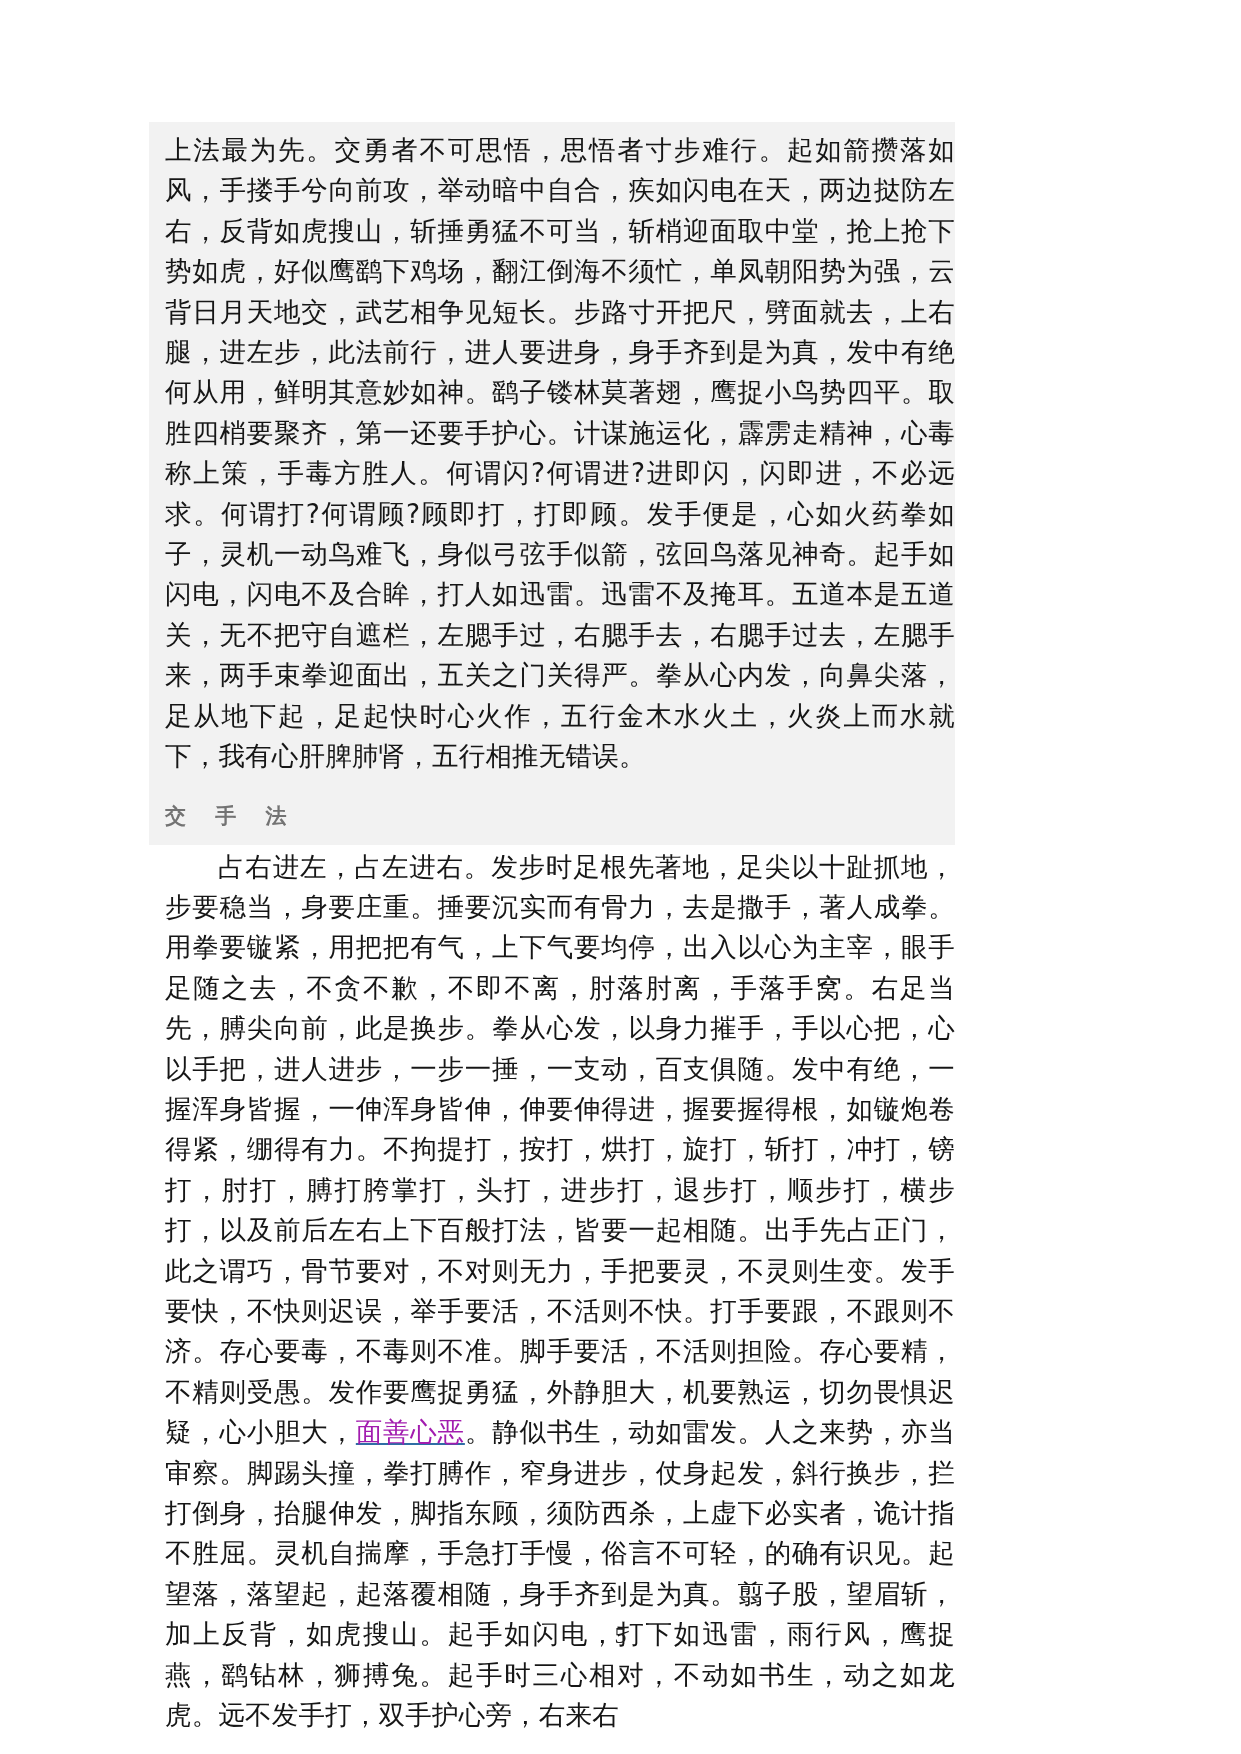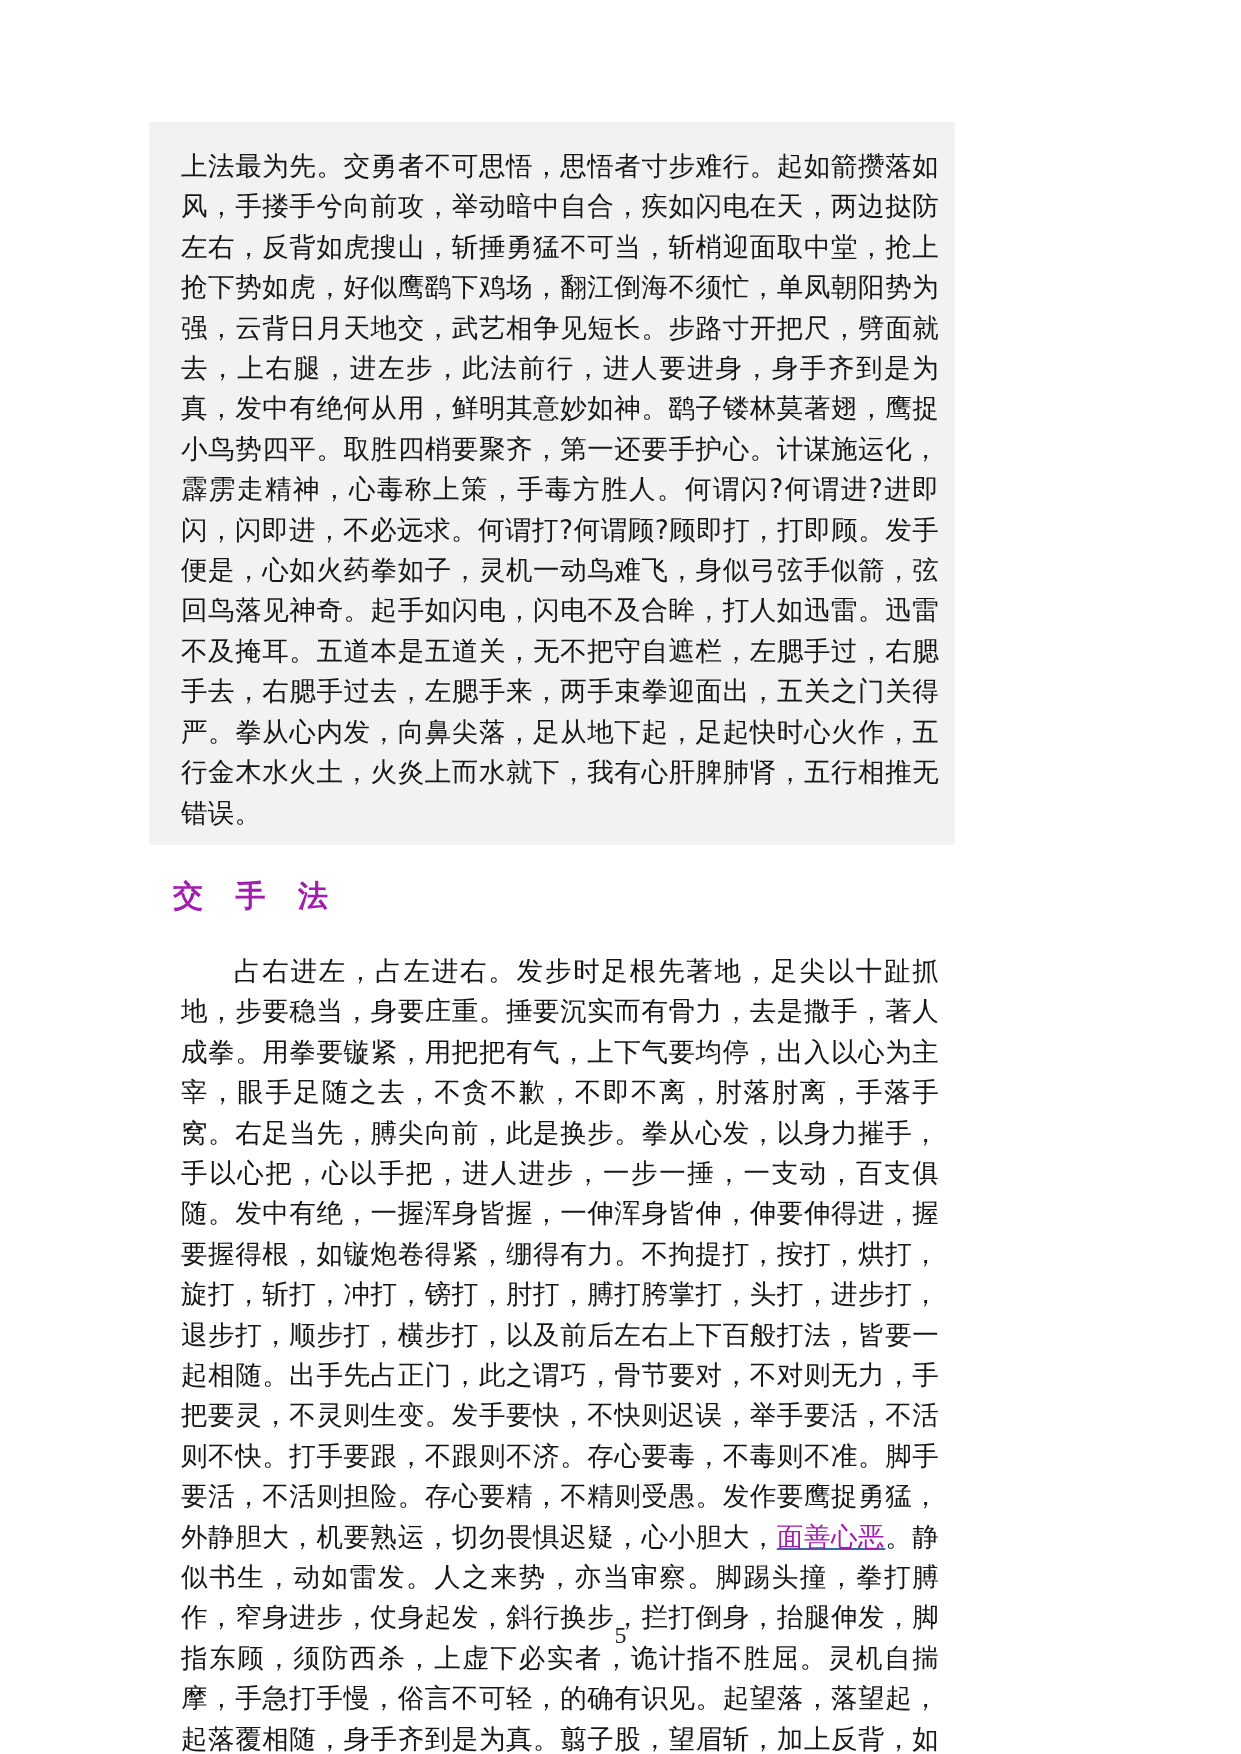--- a/index.html
+++ b/index.html
@@ -28,42 +28,42 @@
   }
 
   .content {
     position: absolute;
     left: 165px;
     top: 130px;
     width: 790px;
   }
 
   p.body {
-    margin: 16px;
+    margin: 0;
     font-size: 26.5px;
     line-height: 40.4px;
     color: #161616;
     text-align: justify;
     text-justify: inter-character;
     letter-spacing: 0.2px;
     font-weight: 400;
     text-indent: 0;
     word-break: break-all;
   }
 
   p.body.indent {
     text-indent: 2em;
   }
 
   h2.section-heading {
-    margin: 8px;
-    font-size: 30px;
+    margin: 0;
+    font-size: 21px;
     line-height: 46px;
     font-weight: 700;
-    color: #a21caf;
+    color: #737373;
     letter-spacing: 11px;
     text-align: left;
   }
 
   .spacer-sm { height: 16px; }
   .spacer-xs { height: 8px; }
 
   a.inline-link {
     color: #a21caf;
     text-decoration: underline;

